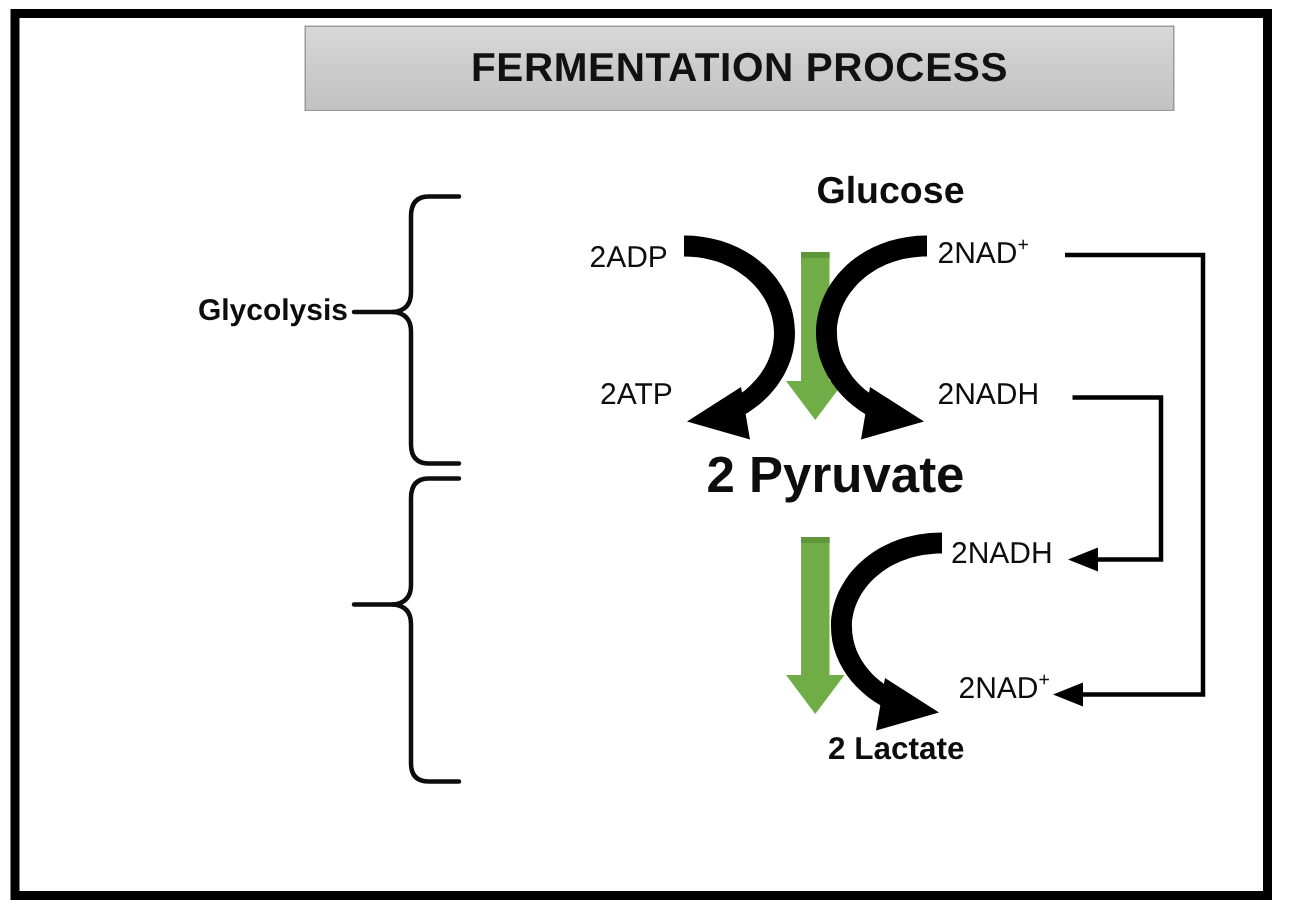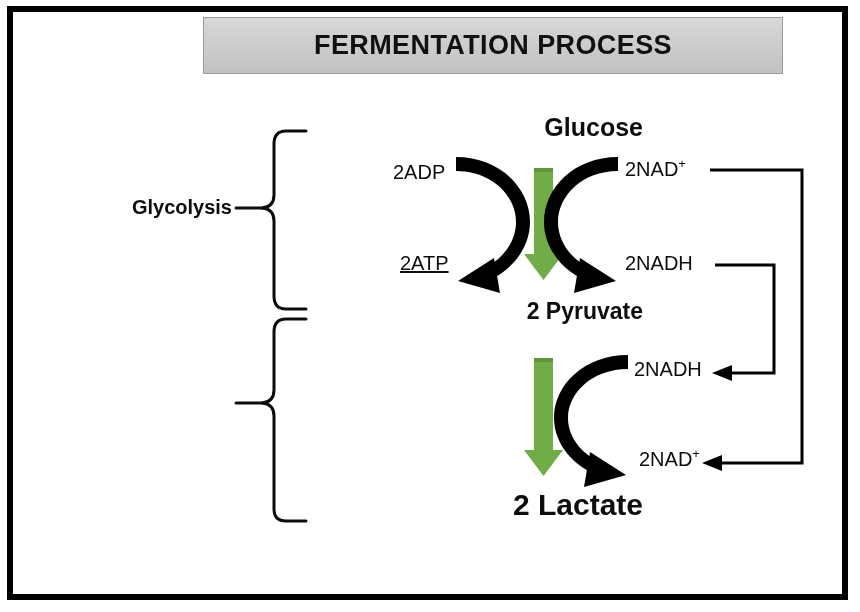--- a/index.html
+++ b/index.html
@@ -53,32 +53,32 @@
   }
   
   .node-label {
     position: absolute;
     font-weight: bold;
     color: #0d0d0d;
     white-space: nowrap;
     text-align: right;
   }
   .node-glucose   { left: 443px; top: 113px; width: 200px; font-size: 25px; }
-  .node-pyruvate  { left: 443px; top: 298px; width: 200px; font-size: 23px; }
-  .node-lactate   { left: 443px; top: 488px; width: 200px; font-size: 30px; }
+  .node-pyruvate  { left: 443px; top: 298px; width: 200px; font-size: 34px; }
+  .node-lactate   { left: 443px; top: 488px; width: 200px; font-size: 21px; }
   
   .small-label {
     position: absolute;
     font-size: 20px;
     color: #0d0d0d;
     white-space: nowrap;
   }
   .small-label sup { font-size: 13px; vertical-align: super; line-height: 0; }
   .lbl-2adp    { left: 393px; top: 161px; }
-  .lbl-2atp    { left: 400px; top: 252px; text-decoration: underline; }
+  .lbl-2atp    { left: 400px; top: 252px; }
   .lbl-2nadp   { left: 625px; top: 158px; }
   .lbl-2nadh1  { left: 625px; top: 252px; }
   .lbl-2nadh2  { left: 634px; top: 358px; }
   .lbl-2nadp2  { left: 639px; top: 448px; }
   
   .group-label {
     position: absolute;
     font-size: 20px;
     font-weight: bold;
     color: #0d0d0d;

